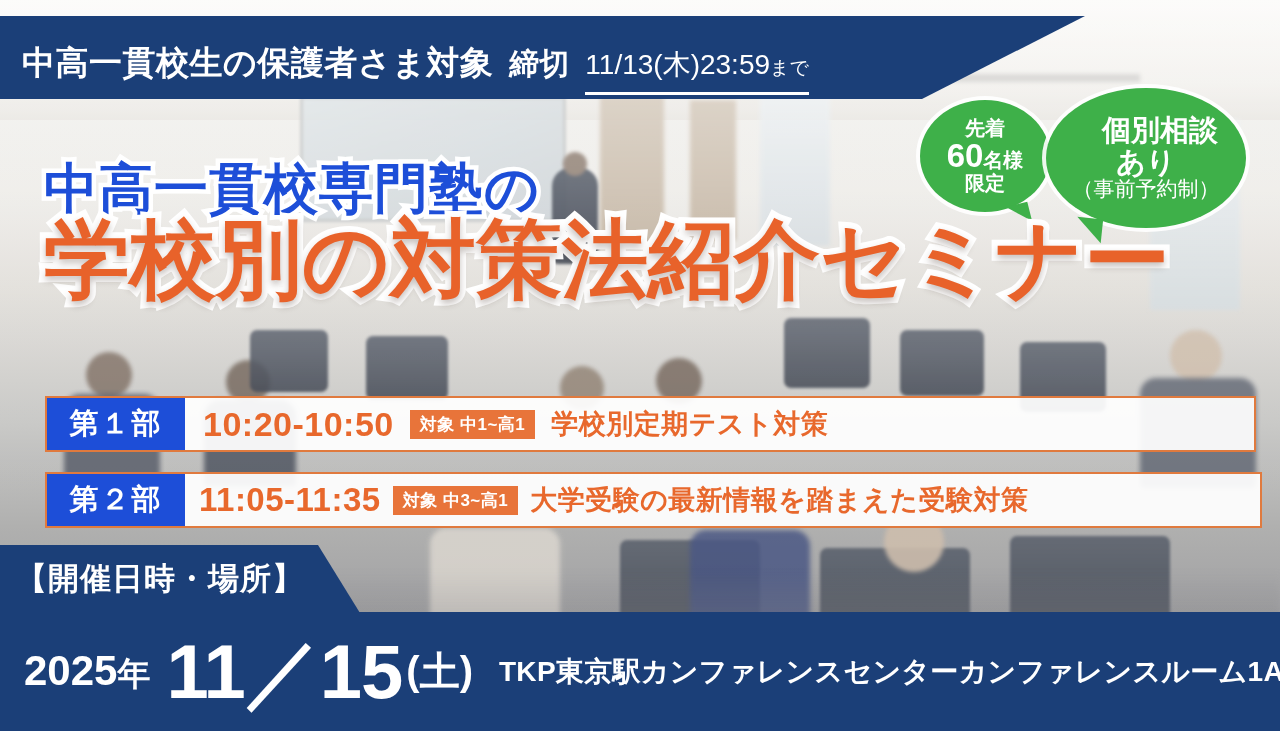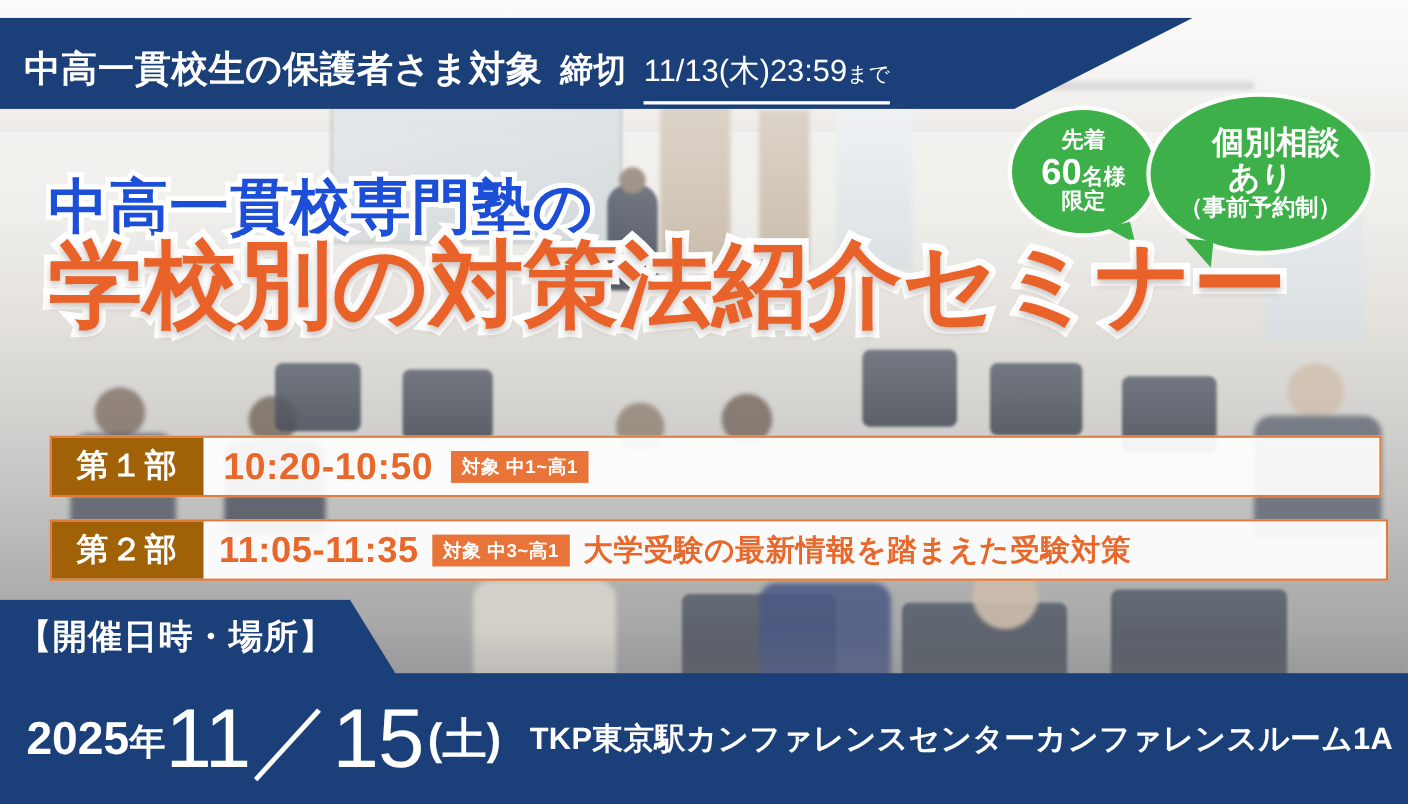--- a/index.html
+++ b/index.html
@@ -119,21 +119,21 @@
   #bubble-limit .tail{
     left:88px;bottom:-12px;
     border-width:20px 0 0 22px;border-color:#3eb049 transparent transparent transparent;
     transform:rotate(-14deg);
   }
   #bubble-consult{
     left:1046px;top:88px;width:200px;height:140px;line-height:1.08;
   }
   #bubble-consult .l1{font-size:29px;font-weight:bold;margin-left:28px;}
   #bubble-consult .l2{font-size:29px;font-weight:bold;}
-  #bubble-consult .l3{font-size:21px;font-weight:bold;}
+  #bubble-consult .l3{font-size:21px;font-weight:normal;}
   #bubble-consult .tail{
     left:30px;bottom:-14px;
     border-width:24px 0 0 26px;border-color:#3eb049 transparent transparent transparent;
     transform:rotate(6deg);
   }
 
   
   .headline-block{position:absolute;left:44px;top:160px;}
   .kicker{
     font-size:54px;font-weight:bold;color:#1d4ed8;letter-spacing:1px;
@@ -148,21 +148,21 @@
   }
 
   
   .session{
     position:absolute;left:45px;height:52px;display:flex;align-items:stretch;
     border:2px solid #e07a3e;background:rgba(255,255,255,.93);
   }
   #session-1{top:396px;width:1207px;}
   #session-2{top:472px;width:1213px;}
   .session .part{
-    background:#a16207;color:#fff;font-size:29px;font-weight:bold;
+    background:#1d4ed8;color:#fff;font-size:29px;font-weight:bold;
     display:flex;align-items:center;justify-content:center;
     width:138px;letter-spacing:2px;flex:none;
   }
   .session .mid{
     display:flex;align-items:center;gap:14px;padding-left:18px;flex:1;
   }
   .session .time{
     color:#e8682c;font-size:33px;font-weight:bold;letter-spacing:.5px;
     white-space:nowrap;
   }
@@ -195,22 +195,22 @@
   }
   .info-band .row{
     display:flex;align-items:center;width:100%;padding-left:24px;gap:0;
   }
   .date-year{
     color:#fff;font-size:42px;font-weight:bold;letter-spacing:0px;
     white-space:nowrap;
   }
   .date-year small{font-size:33px;}
   .date-main{
-    color:#fff;font-size:76px;font-weight:normal;letter-spacing:-1px;
-    white-space:nowrap;line-height:1;
+    color:#fff;font-size:76px;font-weight:bold;letter-spacing:-1px;
+    white-space:nowrap;margin-left:16px;line-height:1;
   }
   .date-dow{
     color:#fff;font-size:40px;font-weight:bold;white-space:nowrap;margin-left:4px;
   }
   .venue{
     margin-left:26px;display:flex;justify-content:center;
     line-height:1.2;
   }
   .venue div{
     color:#fff;font-size:28px;font-weight:bold;white-space:nowrap;letter-spacing:.3px;
@@ -288,20 +288,21 @@
   <div class="headline-block">
     <div class="kicker">中高一貫校専門塾の</div>
     <div class="maintitle">学校別の対策法紹介セミナー</div>
   </div>
 
   <div class="session" id="session-1">
     <div class="part">第１部</div>
     <div class="mid">
       <span class="time">10:20-10:50</span>
       <span class="target">対象 中1~高1</span>
+      <span class="topic">学校別定期テスト対策</span>
     </div>
   </div>
 
   <div class="session" id="session-2">
     <div class="part">第２部</div>
     <div class="mid">
       <span class="time">11:05-11:35</span>
       <span class="target">対象 中3~高1</span>
       <span class="topic">大学受験の最新情報を踏まえた受験対策</span>
     </div>

